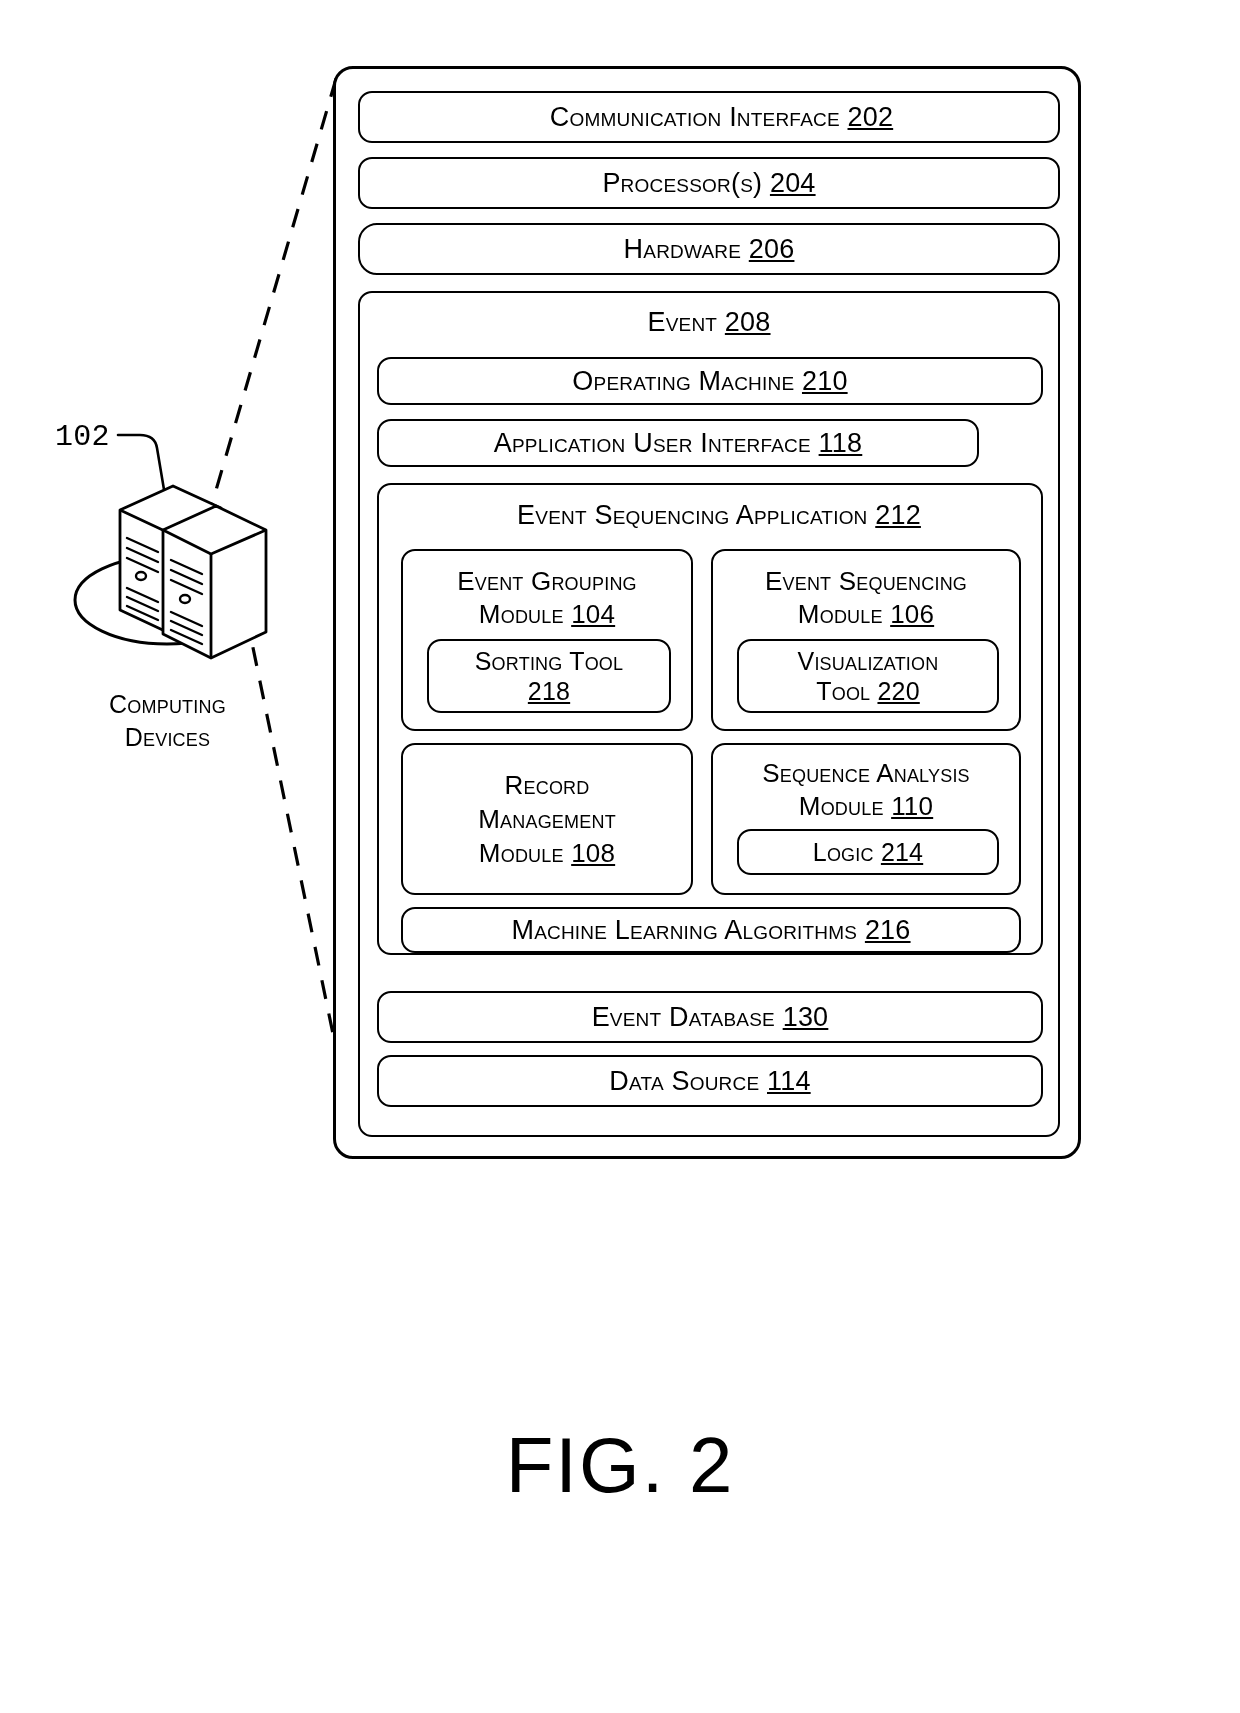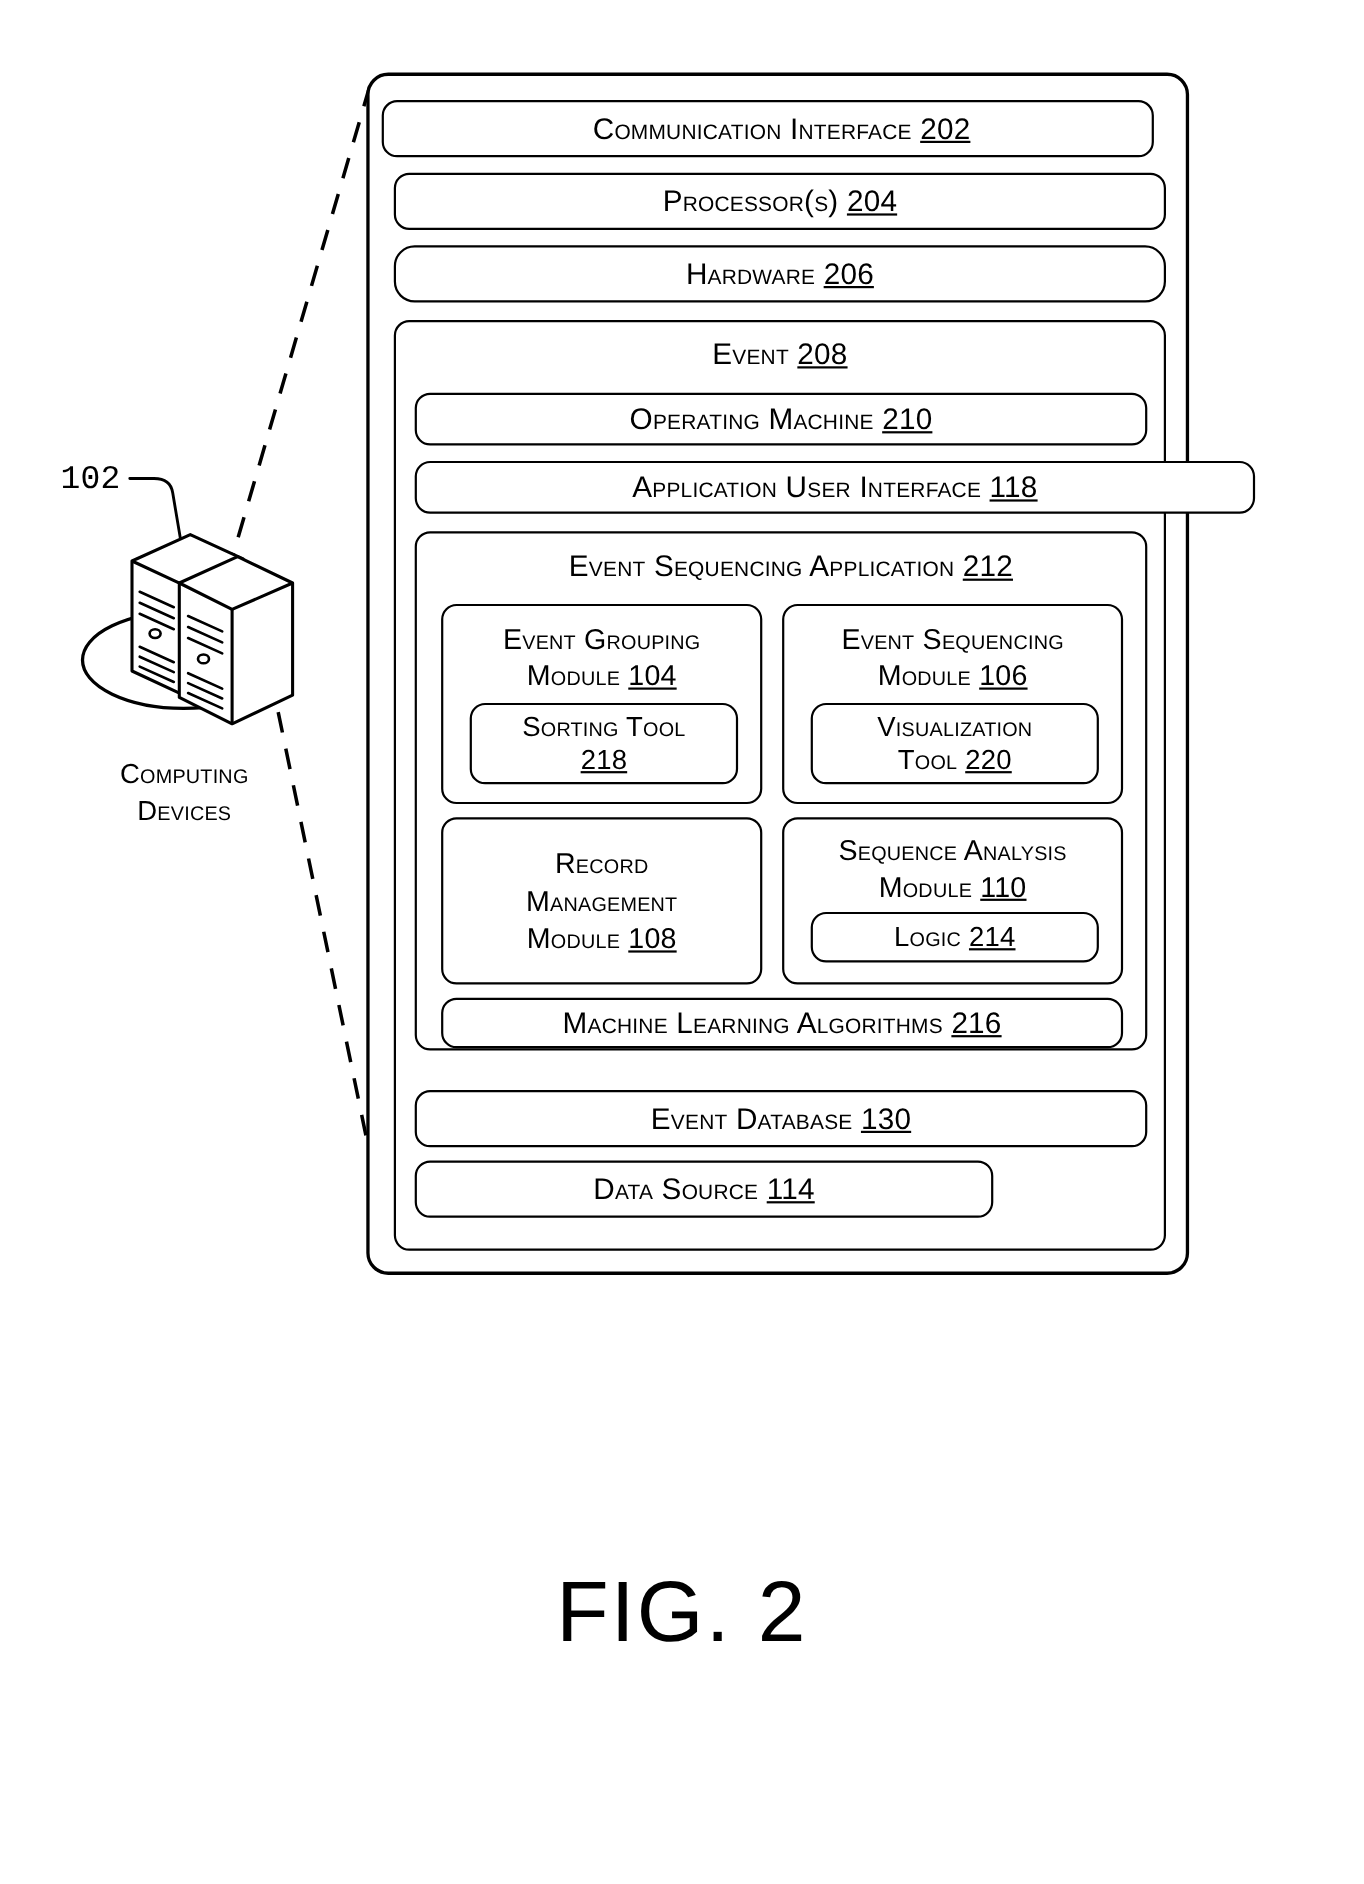--- a/index.html
+++ b/index.html
@@ -162,21 +162,21 @@
   </svg>
 
   <div id="computing-devices-caption">
     <div class="sc">Computing</div>
     <div class="sc">Devices</div>
   </div>
 </div>
 
 <div class="box" id="device-chassis">
 
-  <div class="box leaf" style="left:11px; top:22px; width:702px; height:52px;padding-left:25px;">
+  <div class="box leaf" style="left:22px; top:22px; width:702px; height:52px;padding-left:25px;">
     <div class="sc t-row">
       <span>Communication Interface</span>
       <span class="num">202</span>
     </div>
   </div>
 
   <div class="box leaf" style="left:22px; top:88px; width:702px; height:52px;">
     <div class="sc t-row">
       <span>Processor(s)</span>
       <span class="num">204</span>
@@ -197,21 +197,21 @@
       <span class="num">208</span>
     </div>
 
     <div class="box leaf" style="left:17px; top:64px; width:666px; height:48px;">
       <div class="sc t-row">
         <span>Operating Machine</span>
         <span class="num">210</span>
       </div>
     </div>
 
-    <div class="box leaf" style="left:17px; top:126px; width:764px; height:48px;">
+    <div class="box leaf" style="left:17px; top:126px; width:602px; height:48px;">
       <div class="sc t-row">
         <span>Application User Interface</span>
         <span class="num">118</span>
       </div>
     </div>
 
     <div class="box" id="event-sequencing-application-box" style="left:17px; top:190px; width:666px; height:472px;padding-left:18px;">
 
       <div class="sc t-app" style="margin-top:15px;">
         <span>Event Sequencing Application</span>
@@ -279,21 +279,21 @@
 
     </div>
 
     <div class="box leaf" style="left:17px; top:698px; width:666px; height:52px;">
       <div class="sc t-row">
         <span>Event Database</span>
         <span class="num">130</span>
       </div>
     </div>
 
-    <div class="box leaf" style="left:17px; top:762px; width:526px; height:52px;">
+    <div class="box leaf" style="left:17px; top:762px; width:666px; height:52px;">
       <div class="sc t-row">
         <span>Data Source</span>
         <span class="num">114</span>
       </div>
     </div>
 
   </div>
 
 </div>
 

